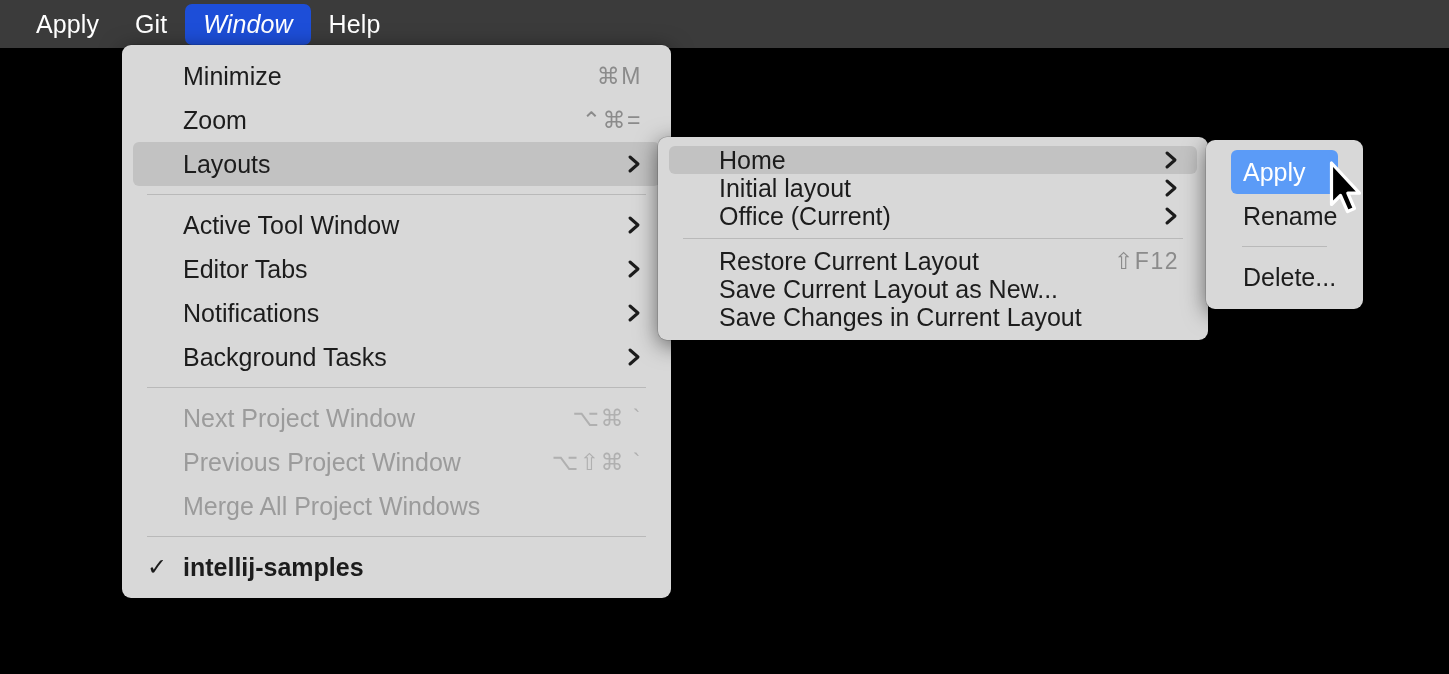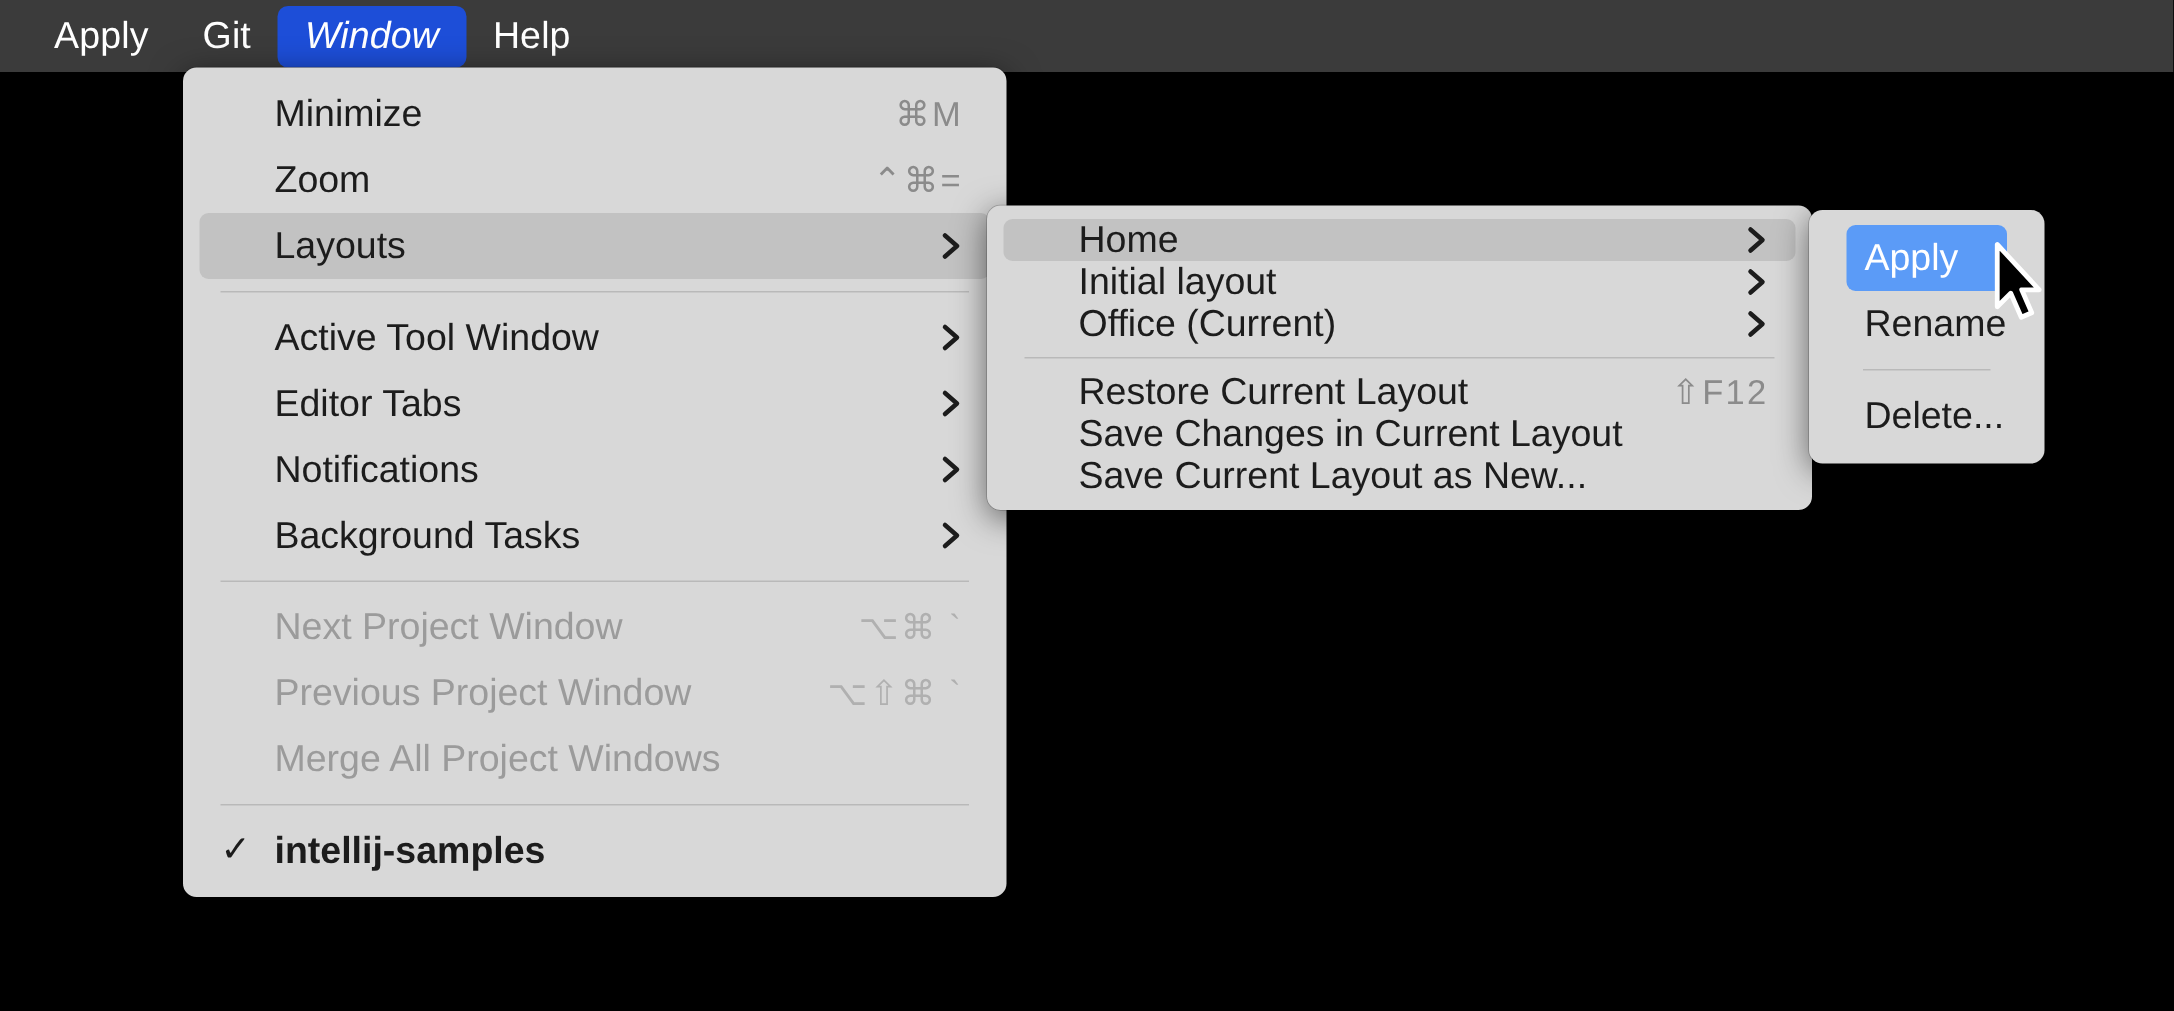--- a/index.html
+++ b/index.html
@@ -214,24 +214,24 @@
             <path d="M4 5 L12 12 L4 19" fill="none" stroke="#1c1c1c" stroke-width="3" stroke-linecap="round" stroke-linejoin="round"></path>
           </svg>
         </span>
       </div>
       <div class="menu-sep"></div>
       <div class="menu-row">
         <span class="label">Restore Current Layout</span>
         <span class="shortcut">⇧F12</span>
       </div>
       <div class="menu-row">
+        <span class="label">Save Current Layout as New...</span>
+      </div>
+      <div class="menu-row">
         <span class="label">Save Changes in Current Layout</span>
-      </div>
-      <div class="menu-row">
-        <span class="label">Save Current Layout as New...</span>
       </div>
     </div>
 
   <div class="menu-panel" id="panel-actions">
       <div class="menu-row sel-blue">
         <span class="label">Apply</span>
       </div>
       <div class="menu-row">
         <span class="label">Rename</span>
       </div>

